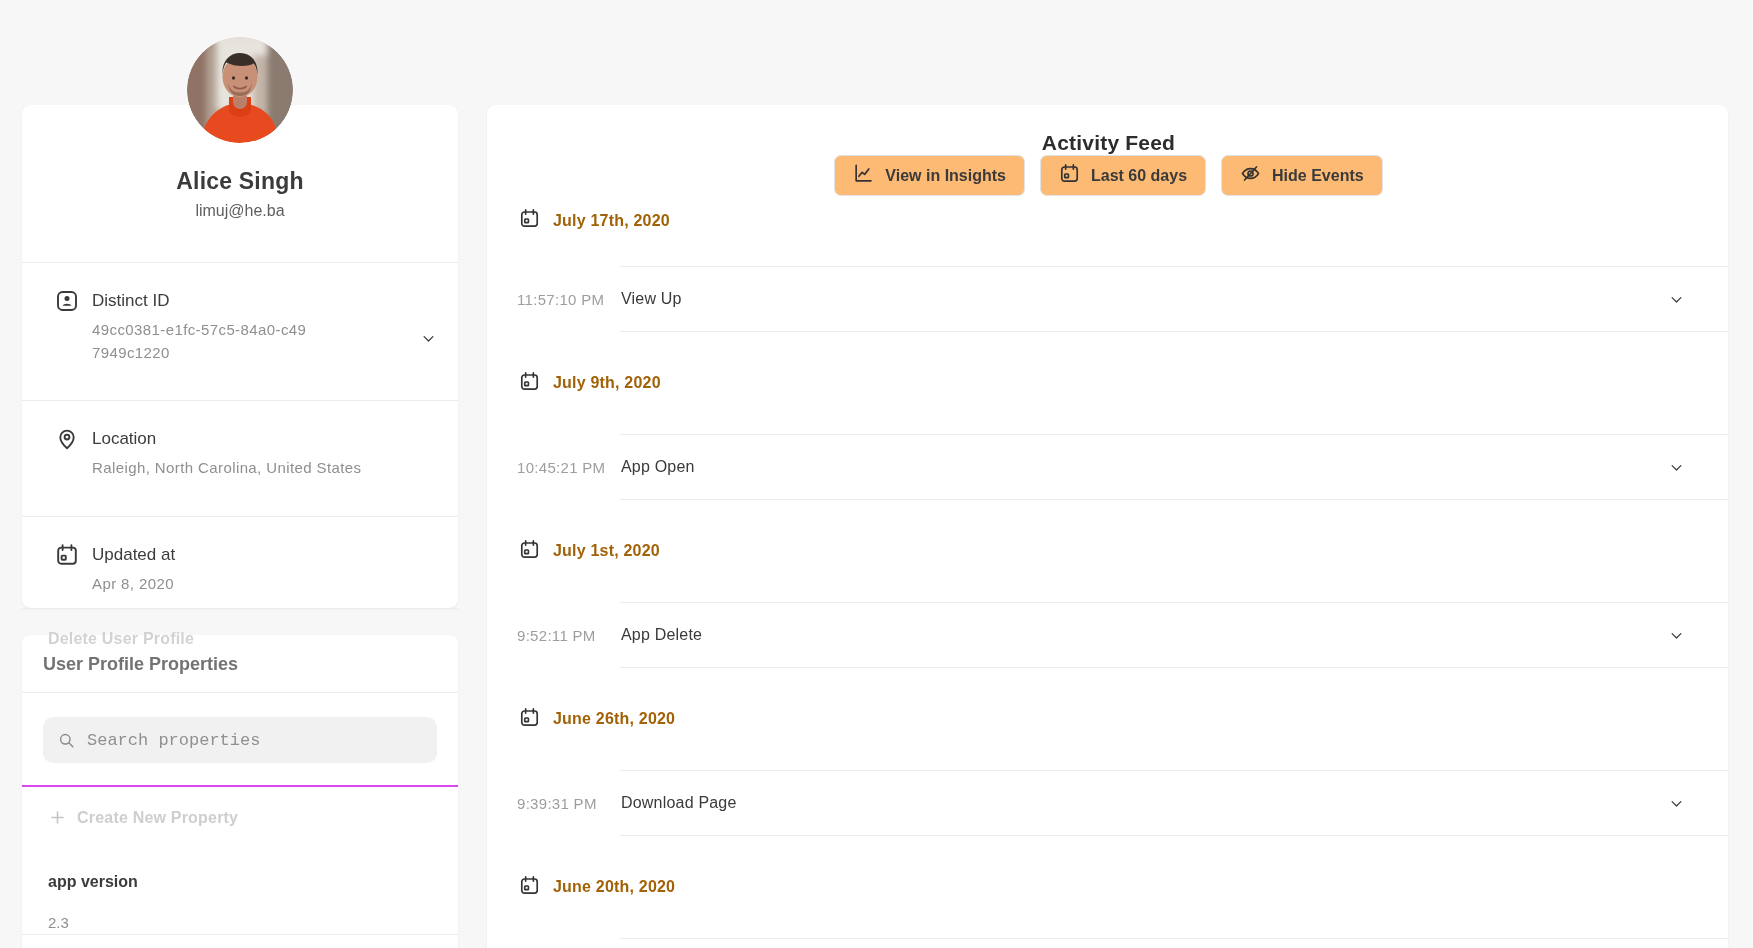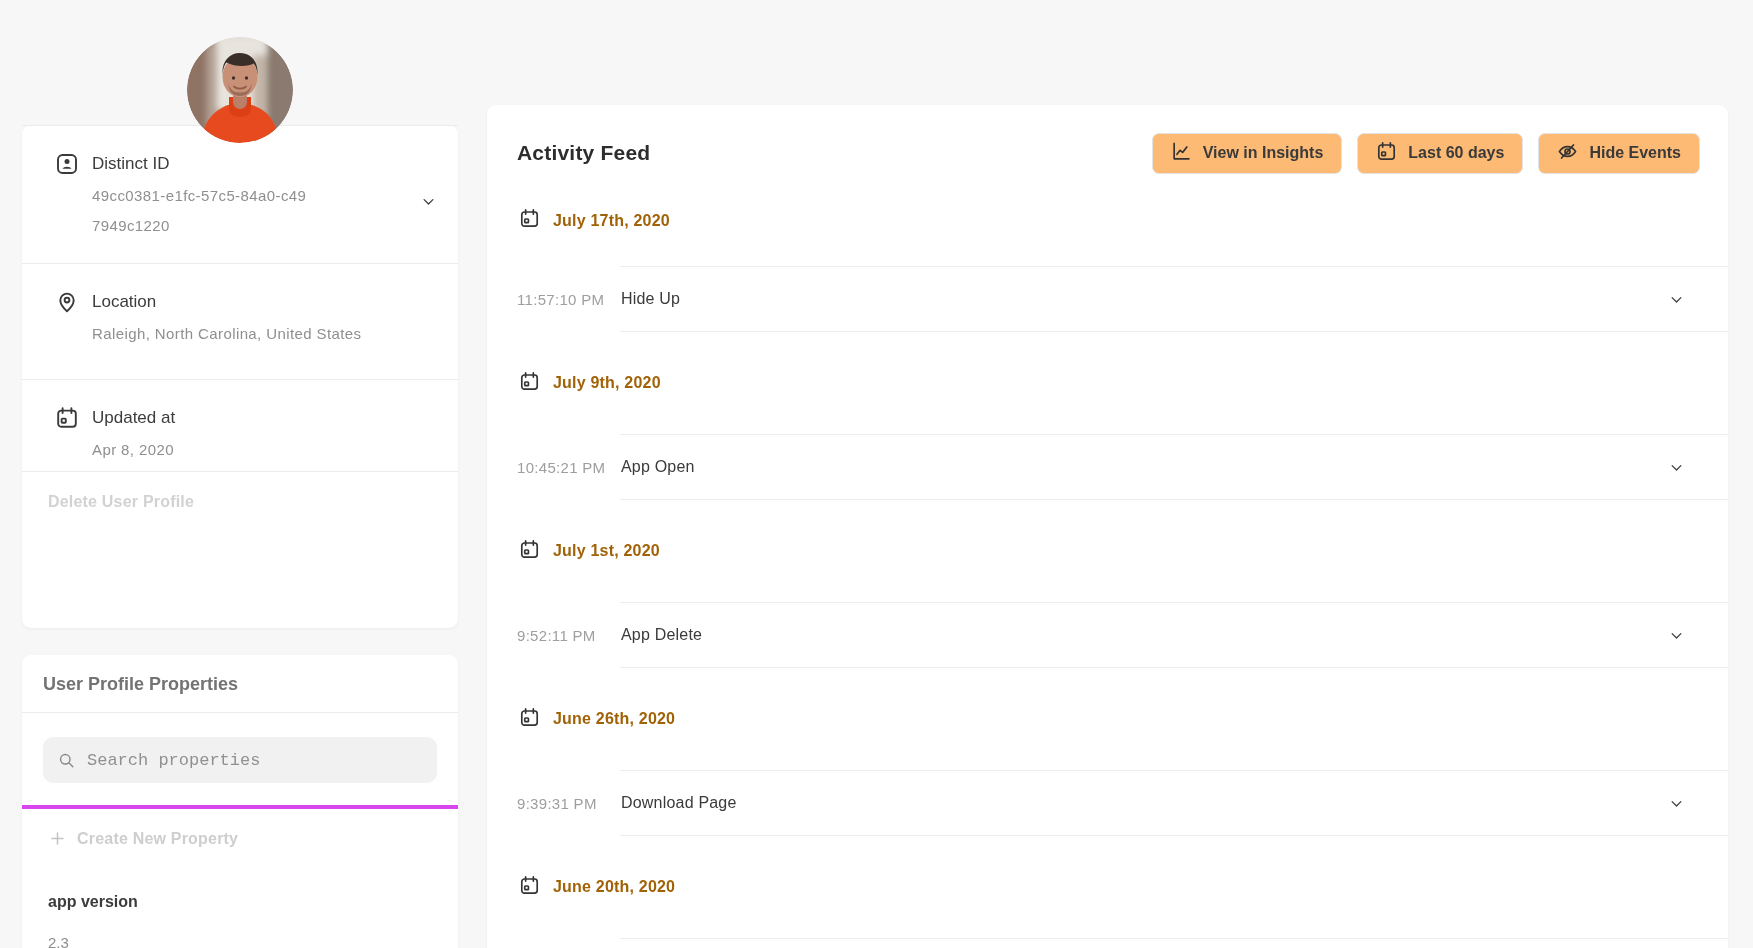--- a/index.html
+++ b/index.html
@@ -23,47 +23,47 @@
   }
   .profile-card { position:relative; width:436px; height:503px; }
   .profile-head { height:137px; padding-top:63px; text-align:center; }
   .profile-name { font-size:23px; font-weight:bold; color:#3b3b3b; letter-spacing:.2px; }
   .profile-email { margin-top:7px; font-size:16px; color:#5f5f5f; }
   .side-section { border-top:1px solid #ececec; position:relative; display:flex;margin-top:20px; }
   .sec-a { height:118px; } .sec-b { height:96px; } .sec-c { height:92px; }
   .side-section .sec-icon { width:24px; height:24px; margin:26px 13px 0 33px; color:#3a3a3a; flex:0 0 auto; }
   .sec-body { padding-top:27px; }
   .sec-label { font-size:17px; color:#3c3c3c; line-height:21px; }
-  .sec-value { margin-top:7px; font-size:15px; color:#8f8f8f; line-height:30px; letter-spacing:.4px; }
+  .sec-value { margin-top:7px; font-size:15px; color:#8f8f8f; line-height:23px; letter-spacing:.4px; }
   .sec-value.wrap { width:218px; word-break:break-all; }
   .sec-chevron { position:absolute; right:22px; top:58%; width:15px; height:15px; color:#444; cursor:pointer; }
   .delete-row { border-top:1px solid #ececec; height:60px; padding:21px 0 0 26px; }
   .delete-link { font-size:16px; color:#d2d2d2; font-weight:bold; letter-spacing:.2px; cursor:pointer; }
   .props-card { margin-top:27px; width:436px; height:420px; overflow:hidden; }
   .props-title { padding:19px 0 0 21px; height:57px; font-size:18px; font-weight:bold; color:#737373; }
   .search-block { border-top:1px solid #ececec; height:93px; padding:24px 21px 0 21px; }
   .search-box {
     height:46px; background:#f1f1f1; border-radius:10px; display:flex; align-items:center;
     padding:0 14px; gap:11px;
   }
   .search-box svg { width:19px; height:19px; color:#8a8a8a; flex:0 0 auto; }
   .search-box input {
     border:none; background:transparent; outline:none; width:100%;
     font-size:17px; color:#555; font-family:Liberation Mono, monospace;
   }
   .search-box input::placeholder { color:#909090; }
-  .create-block { border-top:4px solid #d946ef; height:63px; display:flex; align-items:center; padding-left:26px; gap:10px; }
+  .create-block { border-top:2px solid #d946ef; height:63px; display:flex; align-items:center; padding-left:26px; gap:10px; }
   .create-block svg { width:19px; height:19px; color:#c4c4c4; }
   .create-label { font-size:16px; color:#cecece; font-weight:bold; letter-spacing:.2px; cursor:default; }
   .prop-item { padding:25px 0 0 26px; height:87px; border-bottom:1px solid #ececec; }
   .prop-name { font-size:16px; font-weight:bold; color:#3b3b3b; }
   .prop-value { margin-top:23px; font-size:15px; color:#8f8f8f; }
   
   .main-card { position:absolute; left:487px; top:105px; width:1241px; height:875px; }
-  .main-header { display:flex; align-items:center; justify-content:space-between; padding:26px 28px 0 30px; height:70px; }
+  .main-header { display:flex; align-items:center; padding:26px 28px 0 30px; height:70px;flex-direction:column; }
   .main-title { font-size:21px; font-weight:bold; color:#2d2d2d; letter-spacing:.2px; }
   .btn-row { display:flex; gap:15px; }
   .btn {
     display:flex; align-items:center; gap:11px; height:41px; padding:0 18px;
     background:#fdba74; border:1px solid #e3e3e3; border-radius:7px; cursor:pointer;
     font-family:"Liberation Sans", sans-serif; font-size:16px; font-weight:bold; color:#3a3a3a;
   }
   .btn svg { width:21px; height:21px; color:#333; }
   
   .group-header { display:flex; align-items:center; gap:13px; padding-left:32px; height:102px; }
@@ -107,20 +107,24 @@
         <path d="M35.5 38c-1-14 7-22 17.5-22s18.5 8 17.5 22c-.5-6-2-9.5-4-11.5-4 3-18 4-27-1-2 2-3.5 6.5-4 12.5z" fill="#3a2f28"></path>
         <circle cx="46.5" cy="41" r="1.7" fill="#42302a"></circle>
         <circle cx="59.5" cy="41" r="1.7" fill="#42302a"></circle>
         <path d="M47 49.5c2 2.8 10 2.8 12 0" stroke="#8c5a47" stroke-width="1.7" fill="none" stroke-linecap="round"></path>
         <path d="M41 46c1 9 5 13 12 13s11-4 12-13c-2 6.5-5 9.5-12 9.5s-10-3-12-9.5z" fill="#6b4a39" opacity="0.5"></path>
       </g>
     </svg>
   </div>
 
   <div class="card profile-card">
+    <div class="profile-head">
+      <div class="profile-name">Alice Singh</div>
+      <div class="profile-email">limuj@he.ba</div>
+    </div>
     <div id="profile-fields">
   <div class="side-section sec-a">
     <span class="sec-icon"><svg viewBox="0 0 24 24" fill="none" stroke="currentColor" stroke-width="1.9" stroke-linejoin="round">
               <rect x="3" y="3" width="18" height="18" rx="4.5"></rect>
               <circle cx="12" cy="9.6" r="2.5" fill="currentColor" stroke="none"></circle>
               <path d="M7.6 16.8c.6-2.9 8.2-2.9 8.8 0" fill="currentColor" stroke="none"></path>
             </svg></span>
     <div class="sec-body">
       <div class="sec-label">Distinct ID</div>
       <div class="sec-value wrap">49cc0381-e1fc-57c5-84a0-c497949c1220</div>
@@ -227,21 +231,21 @@
               <path d="M7.6 2.2v4.8M16.4 2.2v4.8"></path>
               <rect x="6.6" y="12.6" width="4.2" height="4.2" rx="0.8"></rect>
             </svg></span>
       <span class="group-date">July 17th, 2020</span>
     </div>
     <div class="feed-divider"></div>
     <div class="group-events">
   <div>
     <div class="event-row">
       <span class="event-time">11:57:10 PM</span>
-      <span class="event-name">Hide Up</span>
+      <span class="event-name">View Up</span>
       <span class="event-chevron">
         <svg viewBox="0 0 24 24" fill="none" stroke="currentColor" stroke-width="2" stroke-linecap="round" stroke-linejoin="round">
                   <path d="M5 9l7 7 7-7"></path>
                 </svg>
       </span>
     </div>
     <div class="feed-divider"></div>
   </div>
 </div>
   </div>

